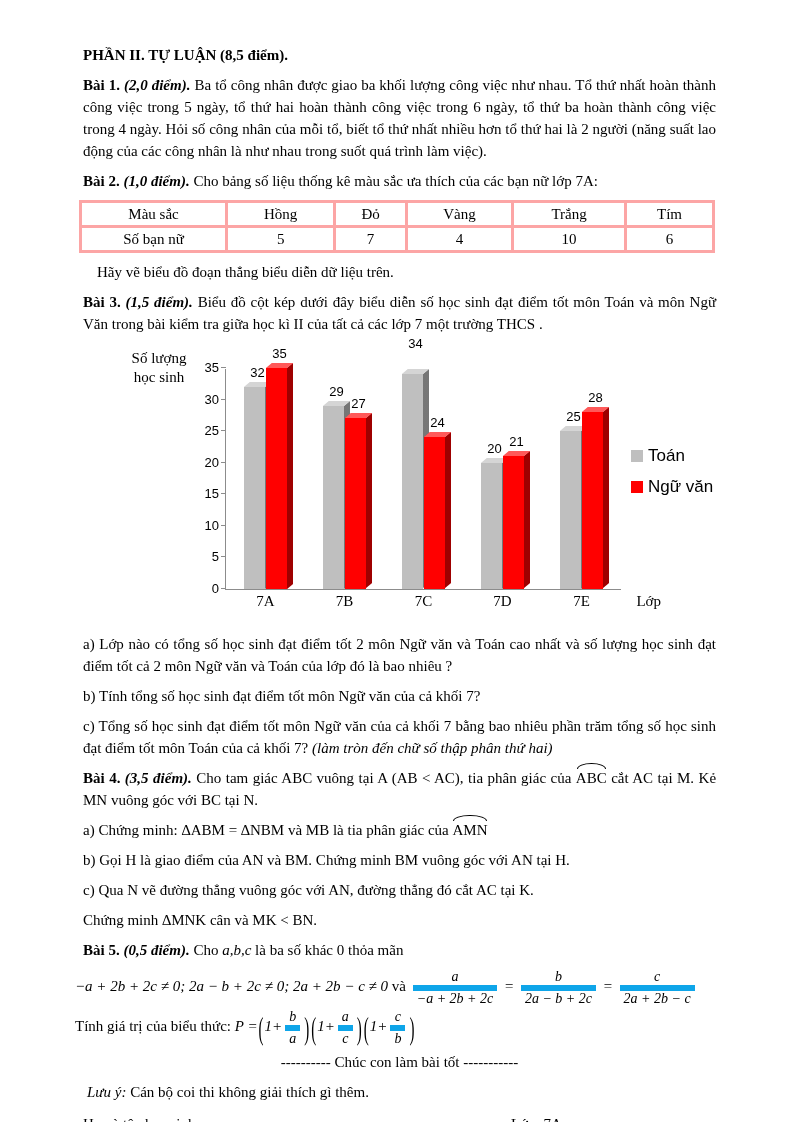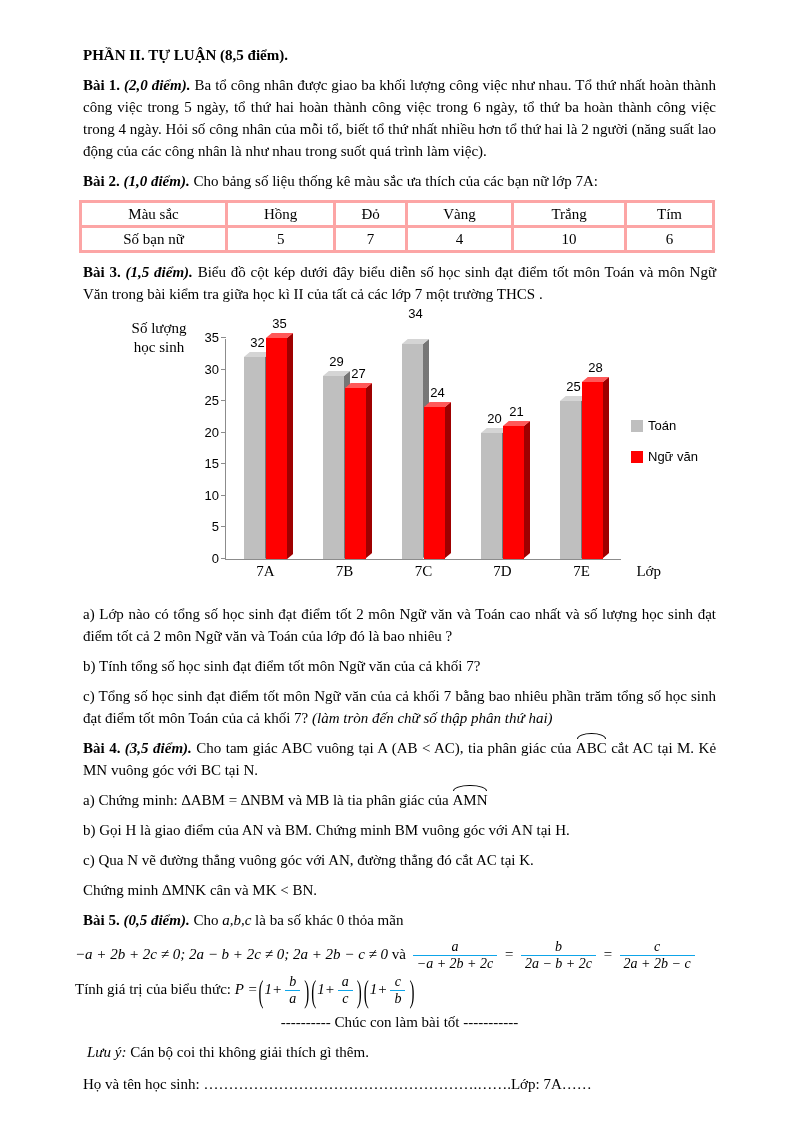--- a/index.html
+++ b/index.html
@@ -37,30 +37,30 @@
               background-image:linear-gradient(rgba(0,0,0,0.38),rgba(0,0,0,0.38)); }
   .bar-topface { position:absolute; left:0; bottom:100%; width:100%; height:5px;
               transform:skewX(-50deg); transform-origin:0 100%;
               background-image:linear-gradient(rgba(255,255,255,0.35),rgba(255,255,255,0.35)); }
   .bar-label { position:absolute; transform:translateX(-50%);
                font-family:"Liberation Sans","DejaVu Sans",sans-serif; font-size:13px;
                line-height:14px; white-space:nowrap; }
   .cat-label { position:absolute; bottom:-23px; transform:translateX(-50%); font-size:15px; }
   .xlabel { position:absolute; right:-40px; bottom:-23px; font-size:15px; }
   .legend { position:absolute; left:556px; top:102px;
-            font-family:"Liberation Sans","DejaVu Sans",sans-serif; font-size:13px; }
+            font-family:"Liberation Sans","DejaVu Sans",sans-serif; font-size:17px; }
   .legend-item { display:flex; align-items:center; margin-bottom:9px; }
   .legend-marker { display:inline-block; width:12px; height:12px; margin-right:5px; }
 
   
   .mathline { margin:2px 0; text-align:left; }
   .frac { display:inline-block; vertical-align:middle; text-align:center;
           font-style:italic; margin:0 3px; font-size:14px; }
   .frac .num { display:block; padding:0 4px; line-height:16px; }
-  .frac .den { display:block; border-top:1px solid #0ea5e9; padding:0 4px; line-height:16px; }
+  .frac .den { display:block; border-top:6px solid #0ea5e9; padding:0 4px; line-height:16px; }
   .paren { display:inline-block; transform:scaleY(2.1); font-size:15px;
            vertical-align:middle; margin:0 1px; font-style:normal; }
   .angle { position:relative; display:inline-block; }
   .angle::before { content:""; position:absolute; left:1px; right:1px; top:-4px; height:5px;
                    border:1px solid #000; border-bottom:none;
                    border-radius:100% 100% 0 0 / 200% 200% 0 0; }
 
   .wish { text-align:center; margin-top:4px; }
   .note { margin-top:2px; text-align:left; padding-left:4px; }
   .nameline { margin-top:10px; text-align:left; }
@@ -98,20 +98,21 @@
         <td>Số bạn nữ</td>
         <td>5</td>
         <td>7</td>
         <td>4</td>
         <td>10</td>
         <td>6</td>
       </tr>
     </tbody>
   </table>
 
+  <p class="indent">Hãy vẽ biểu đồ đoạn thẳng biểu diễn dữ liệu trên.</p>
 
   <p>
     <span class="b">Bài 3.</span>
     <span class="bi">(1,5 điểm).</span>
     <span>Biểu đồ cột kép dưới đây biểu diễn số học sinh đạt điểm tốt môn Toán và môn Ngữ Văn trong bài kiểm tra giữa học kì II của tất cả các lớp 7 một trường THCS .</span>
   </p>
 
   <div class="chart">
     <div class="ylabel">Số lượng học sinh</div>
     <div class="plot" id="plot" style="height: 220.5px;">

